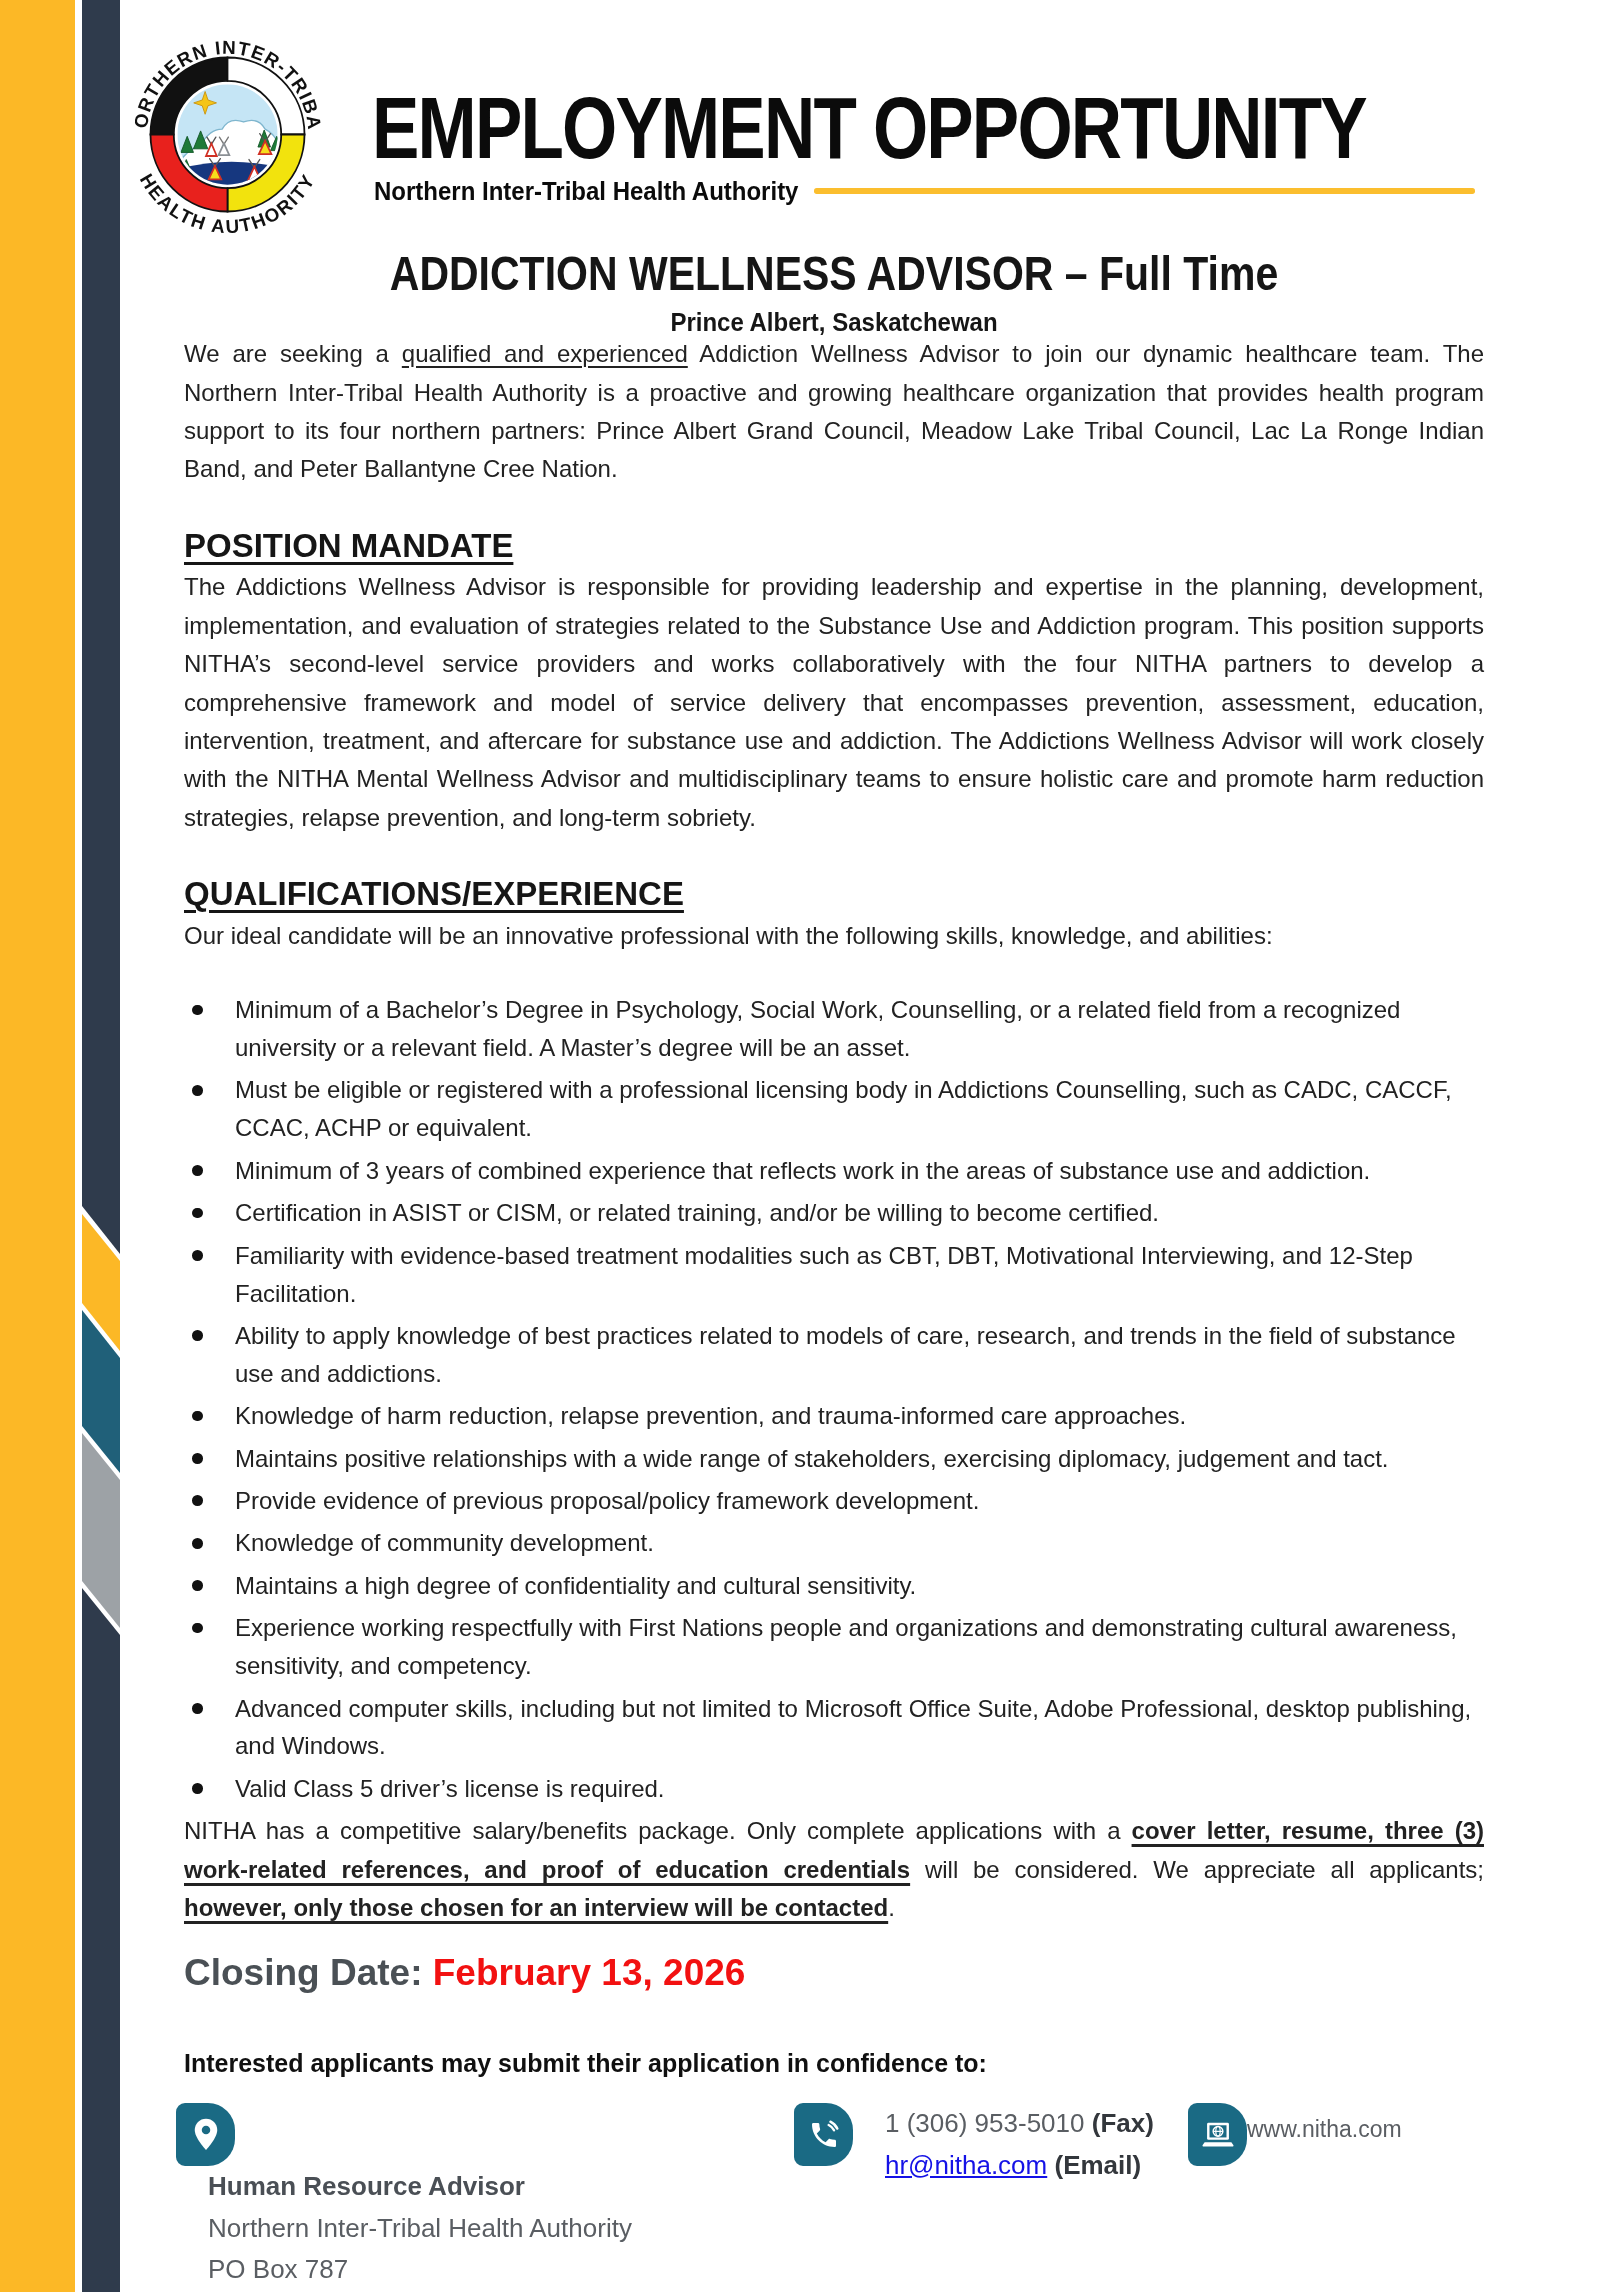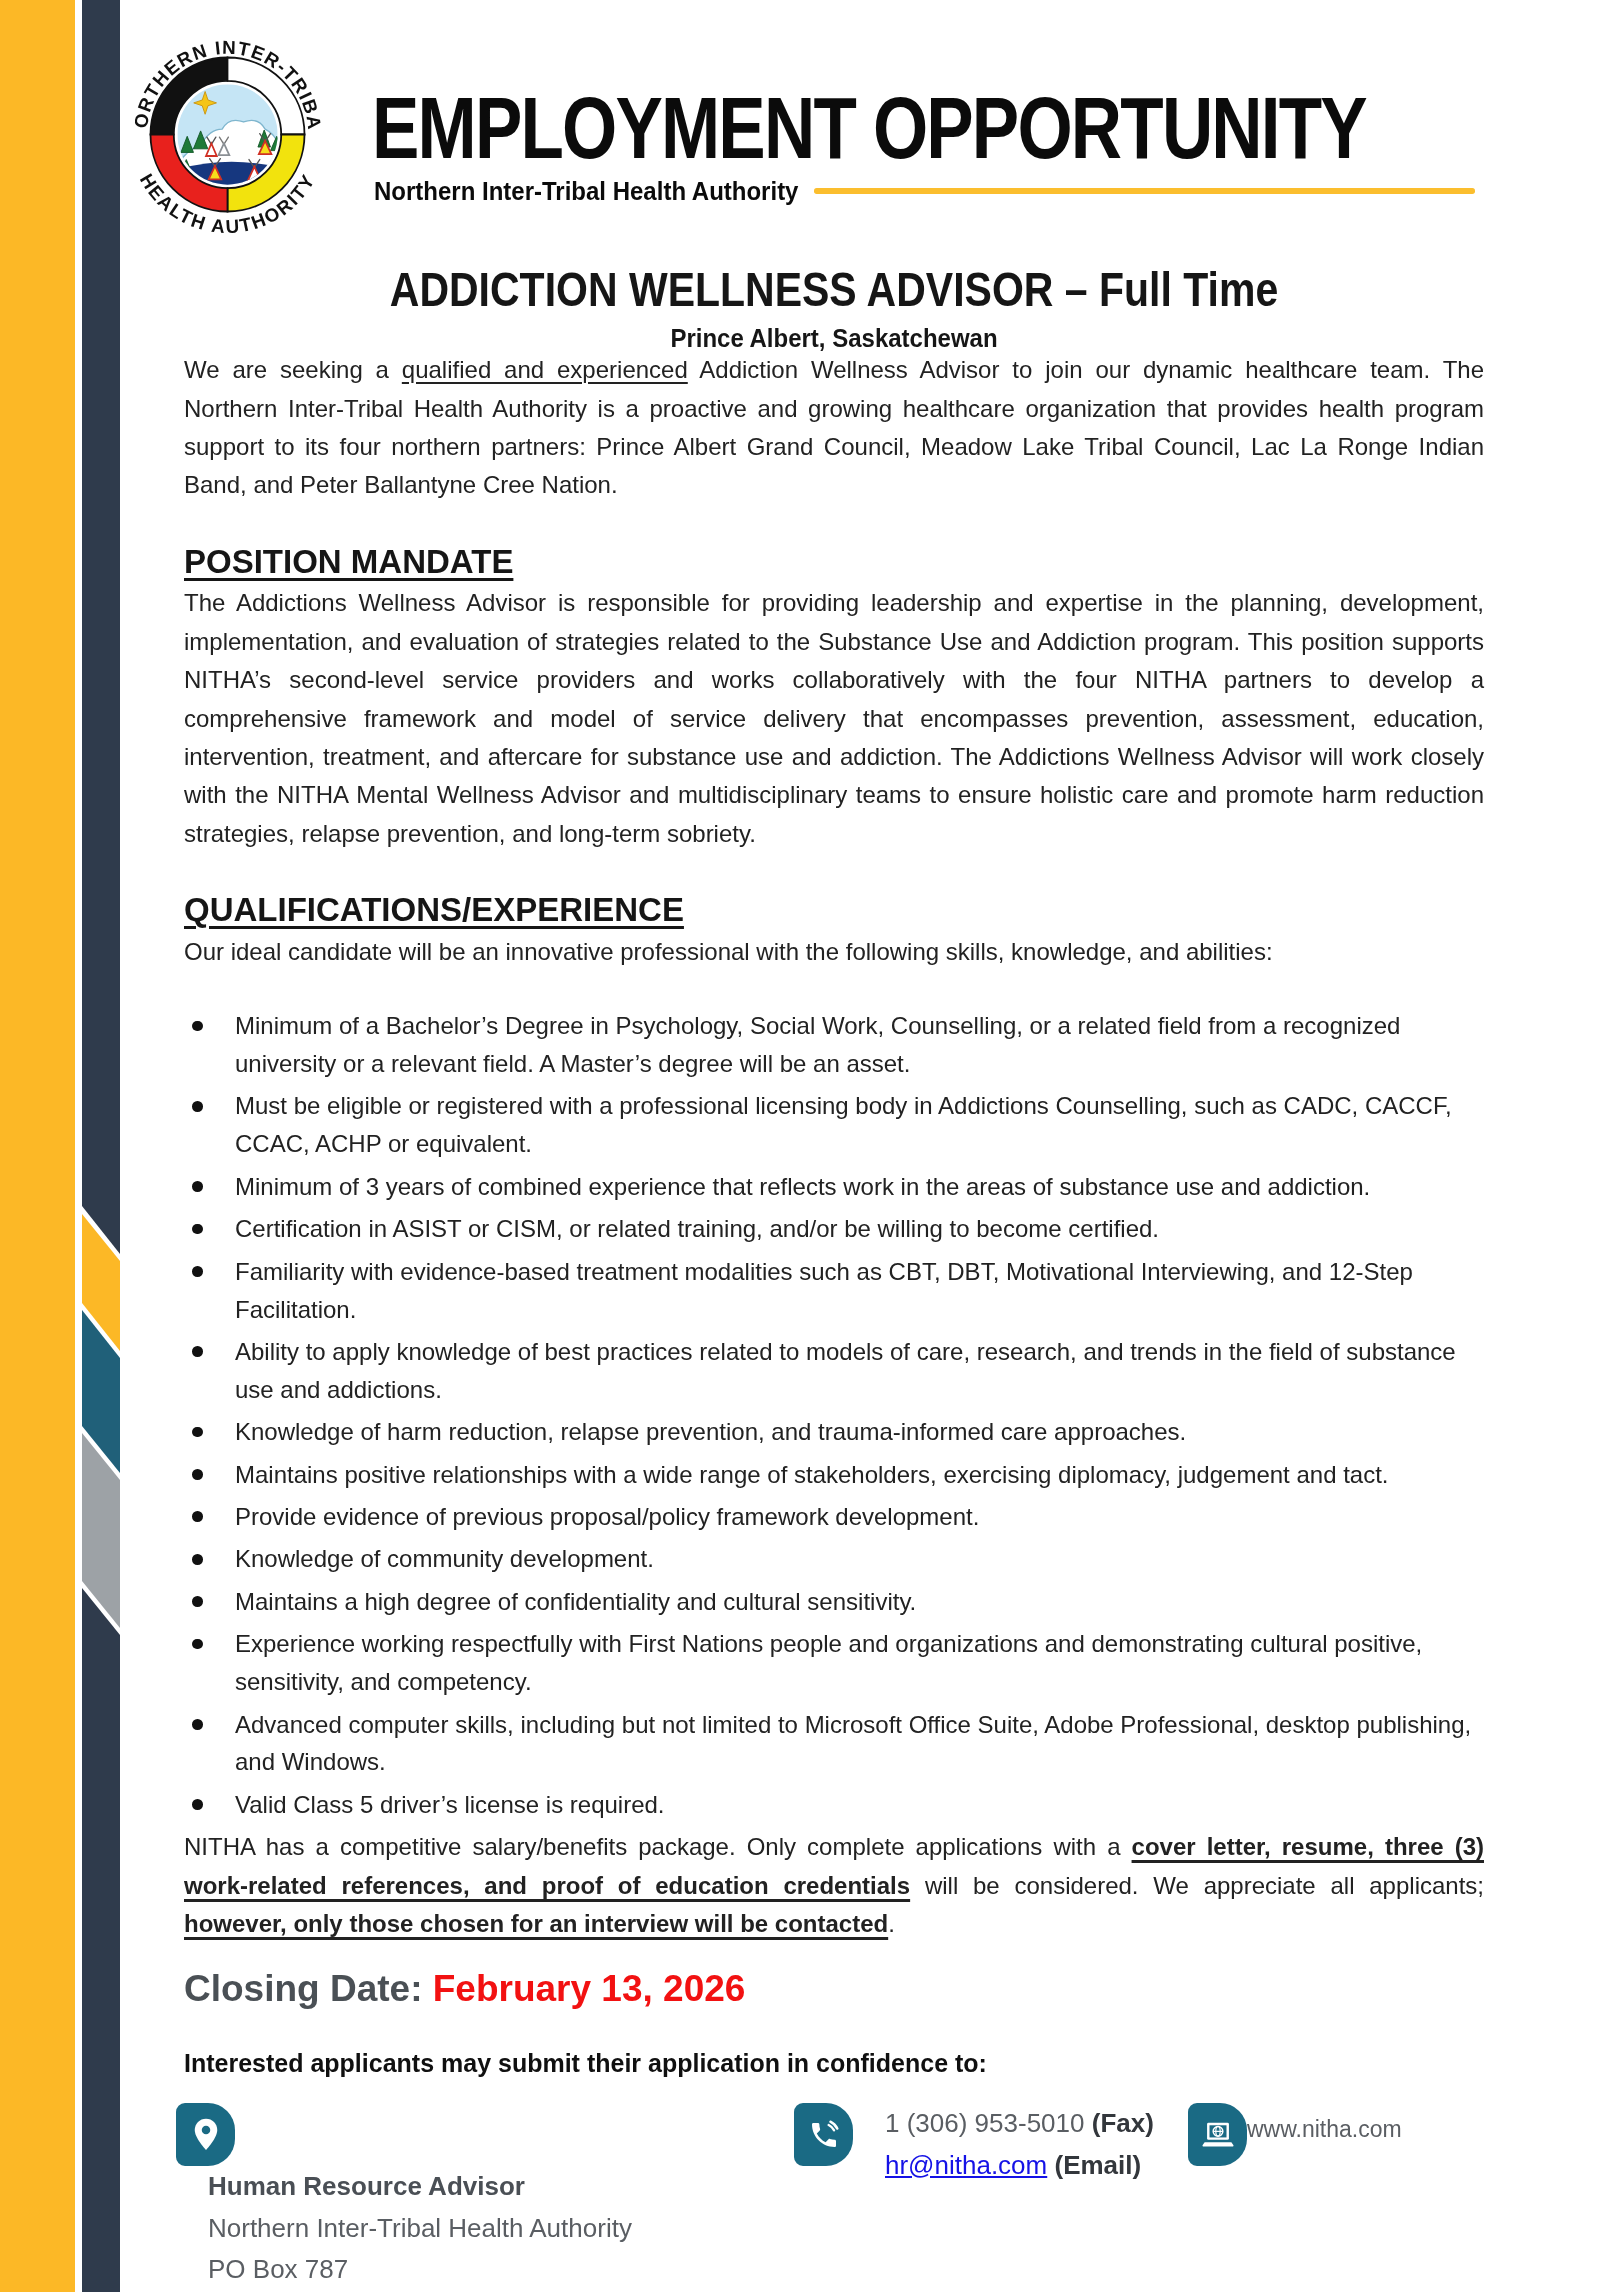--- a/index.html
+++ b/index.html
@@ -23,21 +23,21 @@
   .main-title {
     position:absolute; left:372px; top:79px; margin:0;
     font-size:71px; font-weight:800; letter-spacing:-1.8px; color:#0b0b0b;
     transform:scaleY(1.22); transform-origin:left top; white-space:nowrap;
   }
   .org-row { position:absolute; left:374px; top:177px; display:flex; align-items:center; }
   .org-name { font-size:24px; font-weight:700; color:#0b0b0b; transform:scaleY(1.08); transform-origin:left center; white-space:nowrap; }
   .org-line { width:661px; height:5.4px; background:#FBBE2E; margin-left:16px; border-radius:2.7px; }
 
   
-  .content { position:absolute; left:184px; top:262px; width:1300px; }
+  .content { position:absolute; left:184px; top:246px; width:1300px; }
   .job-title { margin:0; text-align:center; font-size:41px; font-weight:700; color:#161616;
                transform:scaleY(1.18); transform-origin:center top; white-space:nowrap; }
   .job-location { margin:14.3px 0 0; text-align:center; font-size:24px; font-weight:700; color:#161616;
                   transform:scaleY(1.1); transform-origin:center top; }
   p.body { margin:0; font-size:24px; line-height:1.6; text-align:justify; color:#222; }
   .intro { margin-top:27px; }
   .u { text-decoration:underline; text-underline-offset:3.6px; }
   .bu { font-weight:700; text-decoration:underline; text-decoration-thickness:2.7px; text-underline-offset:4.5px; }
   h4.sec { margin:38px 0 3.6px; font-size:33px; font-weight:700; color:#161616;
            text-decoration:underline; text-decoration-thickness:2.7px; text-underline-offset:4.5px; }
@@ -155,21 +155,21 @@
       <li><span>Must be eligible or registered with a professional licensing body in Addictions Counselling, such as CADC, CACCF, CCAC, ACHP or equivalent.</span></li>
       <li><span>Minimum of 3 years of combined experience that reflects work in the areas of substance use and addiction.</span></li>
       <li><span>Certification in ASIST or CISM, or related training, and/or be willing to become certified.</span></li>
       <li><span>Familiarity with evidence-based treatment modalities such as CBT, DBT, Motivational Interviewing, and 12-Step Facilitation.</span></li>
       <li><span>Ability to apply knowledge of best practices related to models of care, research, and trends in the field of substance use and addictions.</span></li>
       <li><span>Knowledge of harm reduction, relapse prevention, and trauma-informed care approaches.</span></li>
       <li><span>Maintains positive relationships with a wide range of stakeholders, exercising diplomacy, judgement and tact.</span></li>
       <li><span>Provide evidence of previous proposal/policy framework development.</span></li>
       <li><span>Knowledge of community development.</span></li>
       <li><span>Maintains a high degree of confidentiality and cultural sensitivity.</span></li>
-      <li><span>Experience working respectfully with First Nations people and organizations and demonstrating cultural positive, sensitivity, and competency.</span></li>
+      <li><span>Experience working respectfully with First Nations people and organizations and demonstrating cultural awareness, sensitivity, and competency.</span></li>
       <li><span>Advanced computer skills, including but not limited to Microsoft Office Suite, Adobe Professional, desktop publishing, and Windows.</span></li>
       <li><span>Valid Class 5 driver’s license is required.</span></li>
     </ul>
 
     <p class="body closing-par"><span>NITHA has a competitive salary/benefits package. Only complete applications with a </span><span class="bu">cover letter, resume, three (3) work-related references, and proof of education credentials</span><span> will be considered. We appreciate all applicants; </span><span class="bu">however, only those chosen for an interview will be contacted</span><span>.</span></p>
 
     <div class="closing-date">
       <span class="label">Closing Date:</span>
       <span class="date">February 13, 2026</span>
     </div>

